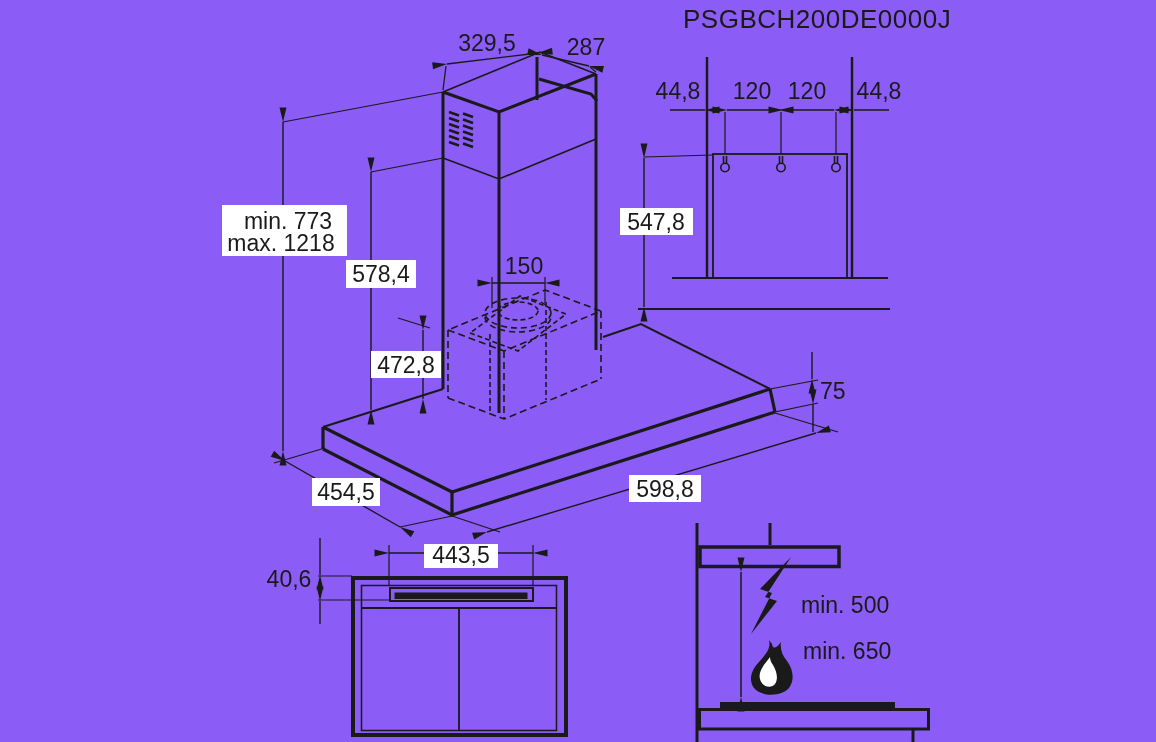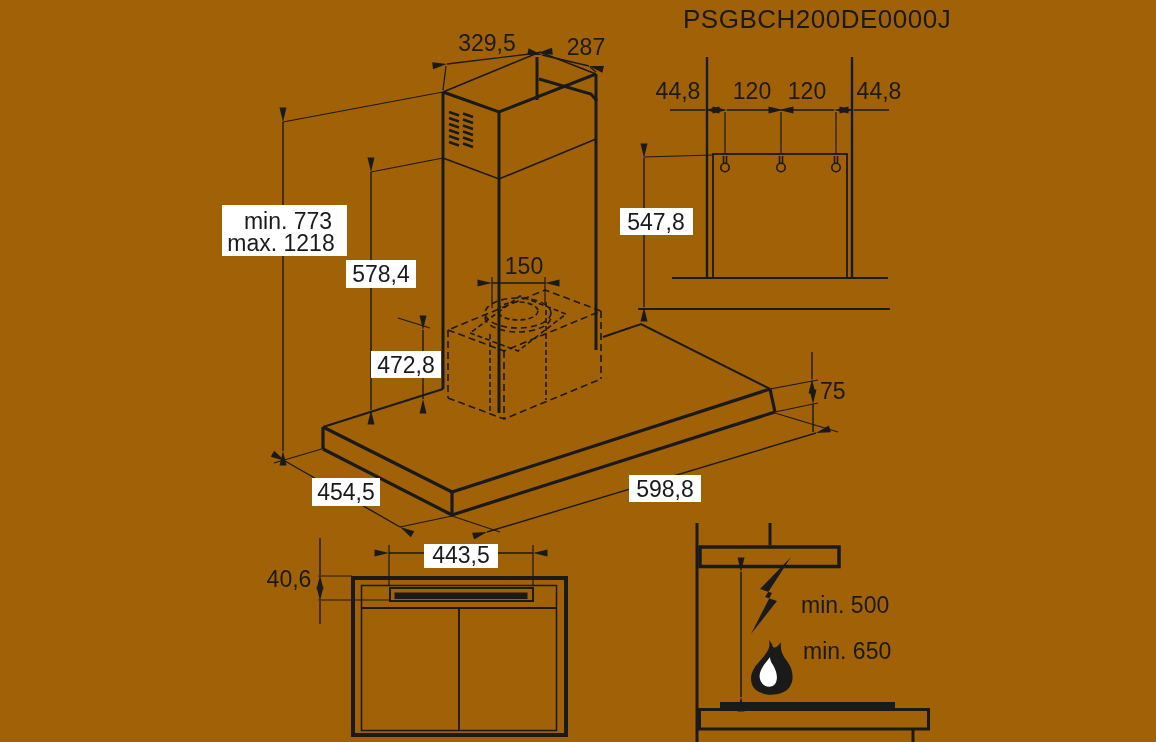--- a/index.html
+++ b/index.html
@@ -1,16 +1,16 @@
 <!DOCTYPE html>
 <html><head>
 <meta charset="utf-8">
 <style>
   html,body{margin:0;padding:0;background:#fff;}
-  #stage{position:relative;width:1156px;height:742px;background:#a16207;overflow:hidden;}
+  #stage{position:relative;width:1156px;height:742px;background:#8b5cf6;overflow:hidden;}
   svg{position:absolute;left:0;top:0;}
   text{font-family:"Liberation Sans","DejaVu Sans",sans-serif;fill:#1a1a1a;}
   .dim{font-size:23px;}
   .ttl{font-size:26px;letter-spacing:.5px;}
 </style>
 </head>
 <body>
 
 <div id="stage">
 <svg width="1156" height="742" viewBox="0 0 1156 742">

